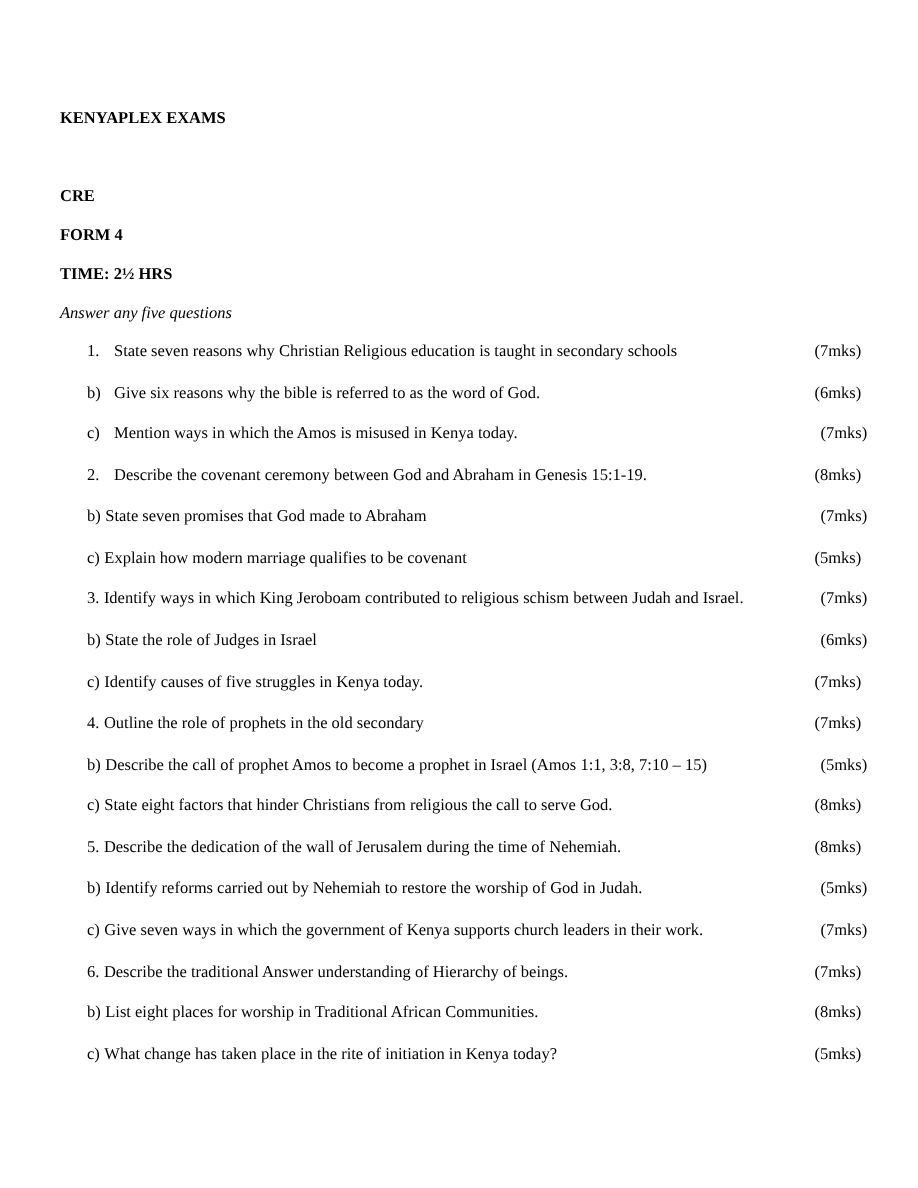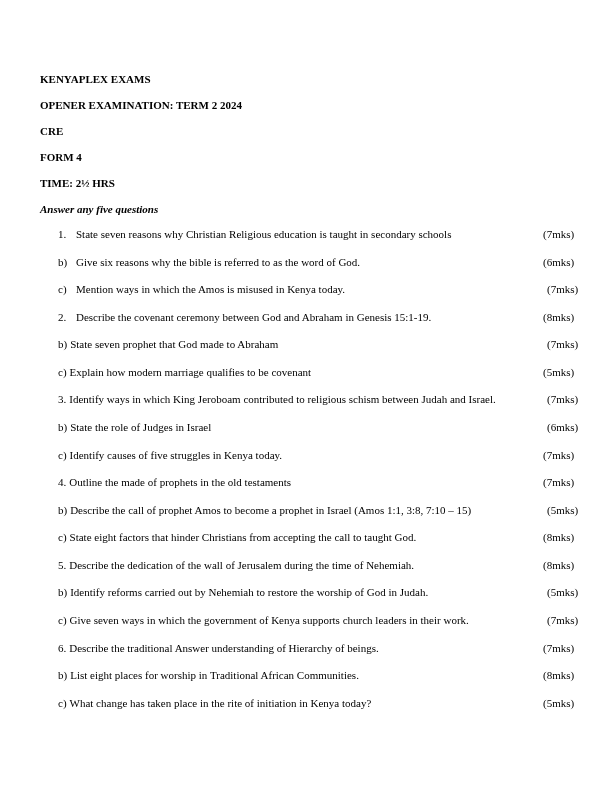--- a/index.html
+++ b/index.html
@@ -1,34 +1,33 @@
 <!DOCTYPE html>
 <html><head>
   <meta charset="utf-8">
   <style>
     html, body { margin: 0; padding: 0; background: #ffffff; }
     body { width: 612px; height: 792px; position: relative; overflow: hidden;
            font-family: "Liberation Serif", "DejaVu Serif", serif; color: #000; }
     .page { position: absolute; left: 0; top: 0; width: 612px; height: 644px; background: #fff; }
     .hdr { position: absolute; left: 40px; font-size: 11px; font-weight: bold; white-space: nowrap; line-height: 13px; }
-    .instr { position: absolute; left: 40px; font-size: 11px; font-weight: bold; font-style: italic; white-space: nowrap; line-height: 13px; }
+    .instr { position: absolute; left: 40px; font-size: 11px; font-weight: normal; font-style: italic; white-space: nowrap; line-height: 13px; }
     .q { position: absolute; left: 58px; right: 0; height: 14px; font-size: 11px; line-height: 14px; white-space: nowrap; }
     .q .num { display: inline-block; }
     .q .num.listnum { width: 18px; }
     .q .num.inline { margin-right: 3px; }
     .q .text { display: inline; }
     .q .marks { position: absolute; top: 0; white-space: nowrap; }
   </style>
 </head>
 <body>
 
 <div class="page">
 
   <div class="hdr" style="top:73px">KENYAPLEX EXAMS</div>
-  <div class="hdr" style="top:99px">OPENER EXAMINATION: TERM 2 2024</div>
   <div class="hdr" style="top:125px">CRE</div>
   <div class="hdr" style="top:151px">FORM 4</div>
   <div class="hdr" style="top:177px">TIME: 2½ HRS</div>
   <div class="instr" style="top:203px">Answer any five questions</div>
 
   <div class="q" style="top:227px">
     <span class="num listnum">1.</span><span class="text">State seven reasons why Christian Religious education is taught in secondary schools</span>
     <span class="marks" style="left:485px">(7mks)</span>
   </div>
   <div class="q" style="top:255px">
@@ -38,21 +37,21 @@
   <div class="q" style="top:282px">
     <span class="num listnum">c)</span><span class="text">Mention ways in which the Amos is misused in Kenya today.</span>
     <span class="marks" style="left:489px">(7mks)</span>
   </div>
 
   <div class="q" style="top:310px">
     <span class="num listnum">2.</span><span class="text">Describe the covenant ceremony between God and Abraham in Genesis 15:1-19.</span>
     <span class="marks" style="left:485px">(8mks)</span>
   </div>
   <div class="q" style="top:337px">
-    <span class="num inline">b)</span><span class="text">State seven prophet that God made to Abraham</span>
+    <span class="num inline">b)</span><span class="text">State seven promises that God made to Abraham</span>
     <span class="marks" style="left:489px">(7mks)</span>
   </div>
   <div class="q" style="top:365px">
     <span class="num inline">c)</span><span class="text">Explain how modern marriage qualifies to be covenant</span>
     <span class="marks" style="left:485px">(5mks)</span>
   </div>
 
   <div class="q" style="top:392px">
     <span class="num inline">3.</span><span class="text">Identify ways in which King Jeroboam contributed to religious schism between Judah and Israel.</span>
     <span class="marks" style="left:489px">(7mks)</span>
@@ -60,29 +59,29 @@
   <div class="q" style="top:420px">
     <span class="num inline">b)</span><span class="text">State the role of Judges in Israel</span>
     <span class="marks" style="left:489px">(6mks)</span>
   </div>
   <div class="q" style="top:448px">
     <span class="num inline">c)</span><span class="text">Identify causes of five struggles in Kenya today.</span>
     <span class="marks" style="left:485px">(7mks)</span>
   </div>
 
   <div class="q" style="top:475px">
-    <span class="num inline">4.</span><span class="text">Outline the made of prophets in the old testaments</span>
+    <span class="num inline">4.</span><span class="text">Outline the role of prophets in the old secondary</span>
     <span class="marks" style="left:485px">(7mks)</span>
   </div>
   <div class="q" style="top:503px">
     <span class="num inline">b)</span><span class="text">Describe the call of prophet Amos to become a prophet in Israel (Amos 1:1, 3:8, 7:10 – 15)</span>
     <span class="marks" style="left:489px">(5mks)</span>
   </div>
   <div class="q" style="top:530px">
-    <span class="num inline">c)</span><span class="text">State eight factors that hinder Christians from accepting the call to taught God.</span>
+    <span class="num inline">c)</span><span class="text">State eight factors that hinder Christians from religious the call to serve God.</span>
     <span class="marks" style="left:485px">(8mks)</span>
   </div>
 
   <div class="q" style="top:558px">
     <span class="num inline">5.</span><span class="text">Describe the dedication of the wall of Jerusalem during the time of Nehemiah.</span>
     <span class="marks" style="left:485px">(8mks)</span>
   </div>
   <div class="q" style="top:585px">
     <span class="num inline">b)</span><span class="text">Identify reforms carried out by Nehemiah to restore the worship of God in Judah.</span>
     <span class="marks" style="left:489px">(5mks)</span>

